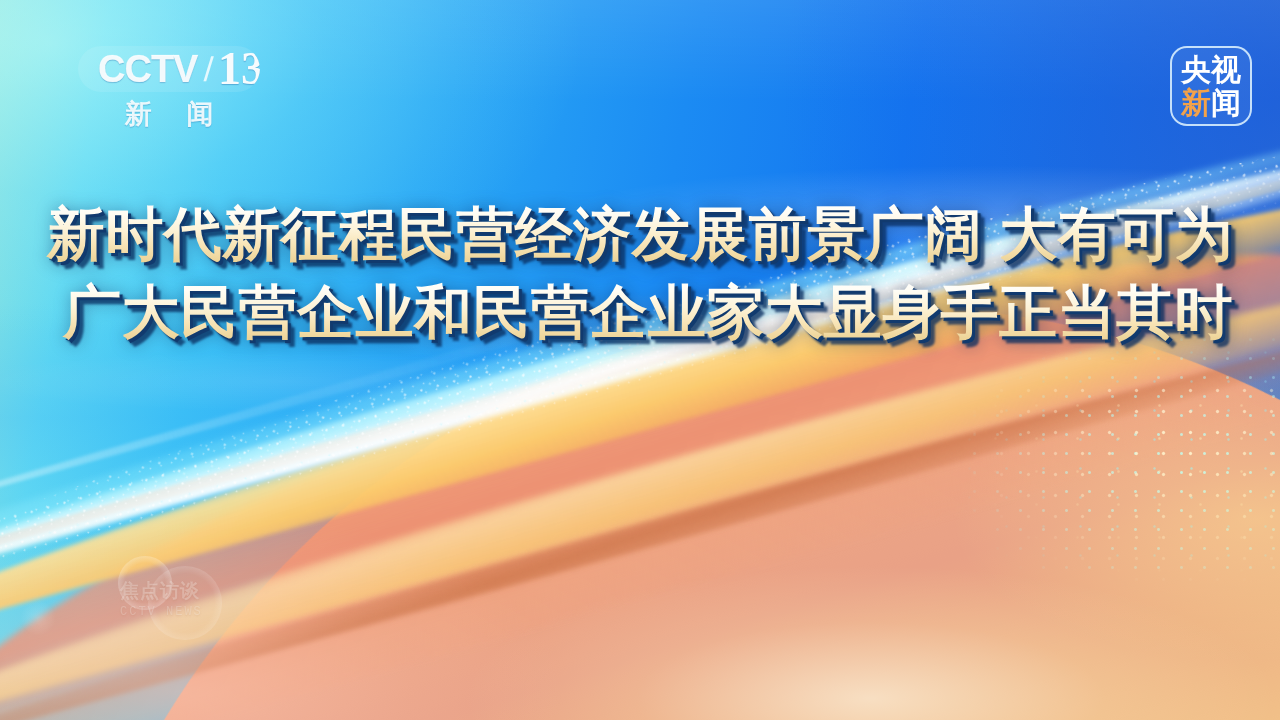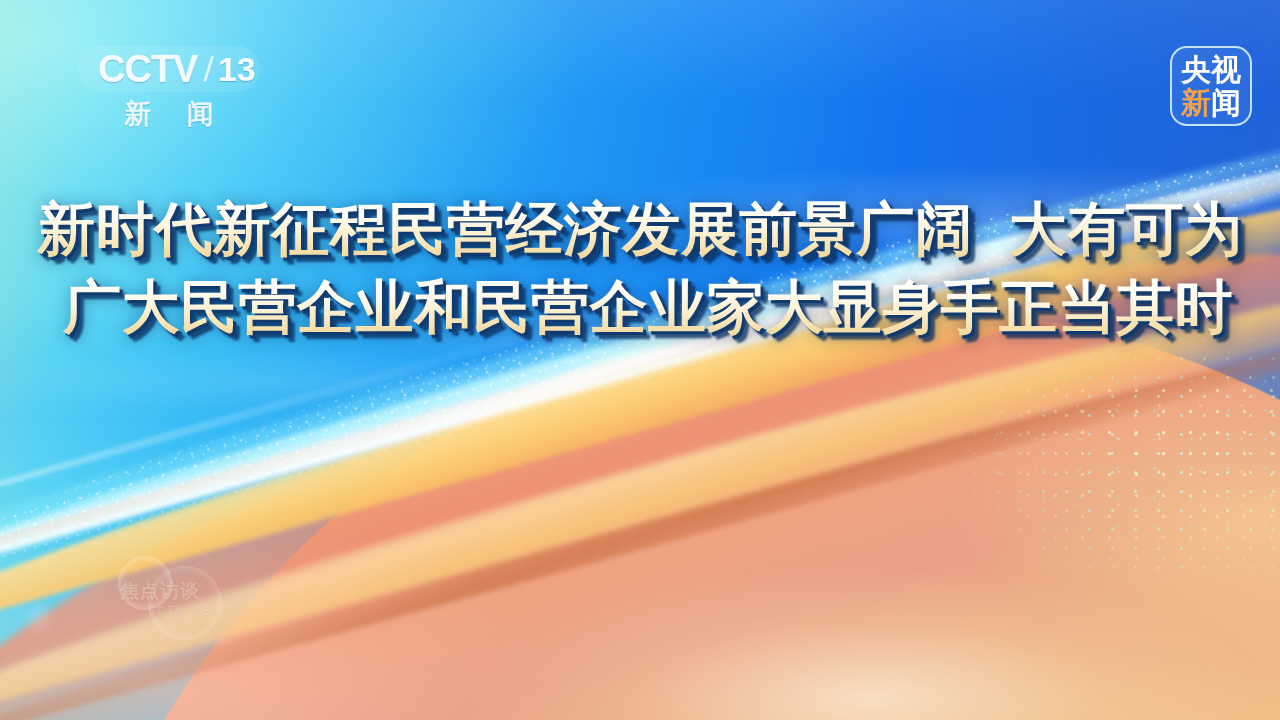--- a/index.html
+++ b/index.html
@@ -340,32 +340,32 @@
   }
   .cctv-slash {
     font-size: 34px;
     font-weight: 300;
     color: rgba(255,255,255,0.80);
     margin: 0 4px 0 7px;
     transform: skewX(-2deg);
     line-height: 1;
   }
   .cctv-num {
-    font-family: Liberation Sans, sans-serif;
+    font-family: Liberation Serif, serif;
     font-weight: bold;
-    font-size: 34px;
+    font-size: 46px;
     line-height: 1;
     color: rgba(255,255,255,0.95);
     text-shadow: 0 1px 1px rgba(20,90,160,0.35);
   }
   .cctv-sub {
     margin-top: 4px;
     width: 182px;
     text-align: center;
-    font-family: Liberation Sans, sans-serif;
+    font-family: Liberation Serif, serif;
     font-weight: bold;
     font-size: 27px;
     letter-spacing: 14px;
     text-indent: 14px;
     color: rgba(255,255,255,0.88);
     text-shadow: 0 1px 1px rgba(20,90,160,0.30);
   }
 
   
   #cctv-news-badge {
@@ -401,21 +401,21 @@
   
   #headline {
     position: absolute;
     left: 0;
     top: 196px;
     width: 1280px;
     text-align: center;
     user-select: none;
   }
   .headline-line {
-    font-family: Liberation Mono, monospace;
+    font-family: Liberation Sans, sans-serif;
     font-weight: bold;
     font-size: 58px;
     line-height: 76px;
     letter-spacing: 0.5px;
     white-space: nowrap;
 
     color: #f6e7c2; 
     background-image: linear-gradient(180deg,
         #ffffff 0%,
         #fffdf5 22%,
@@ -449,21 +449,20 @@
     user-select: none;
     pointer-events: none;
   }
   #watermark .wm-sub {
     display: block;
     font-size: 12px;
     font-weight: normal;
     letter-spacing: 2px;
     color: rgba(255,255,255,0.22);
     margin-top: 1px;
-    margin-left: 28px;
   }
 </style>
 </head>
 <body>
 
 <div id="broadcast-frame">
 
   <div class="bg-layer sky-depth"></div>
   <div class="bg-layer bloom-left"></div>
   <div class="bg-layer bloom-right"></div>

